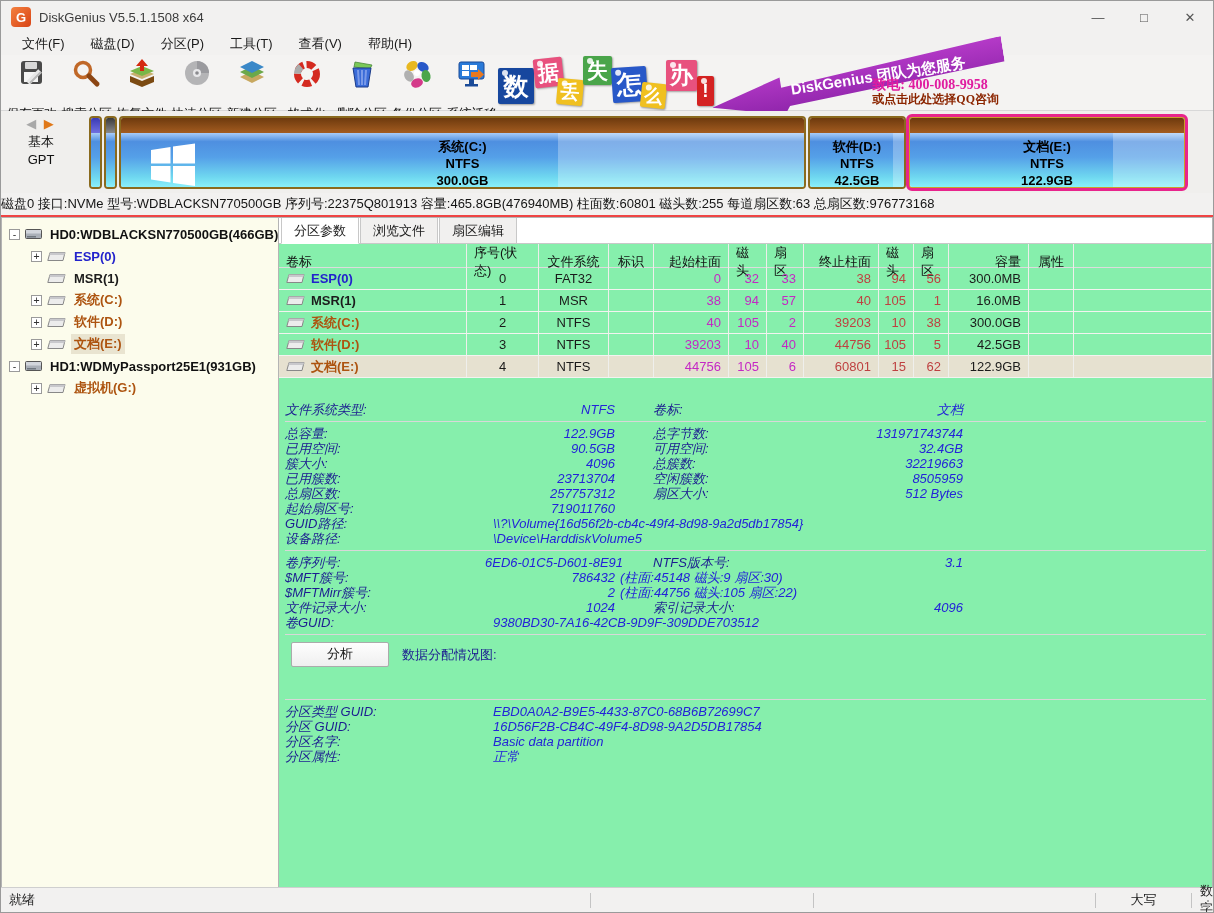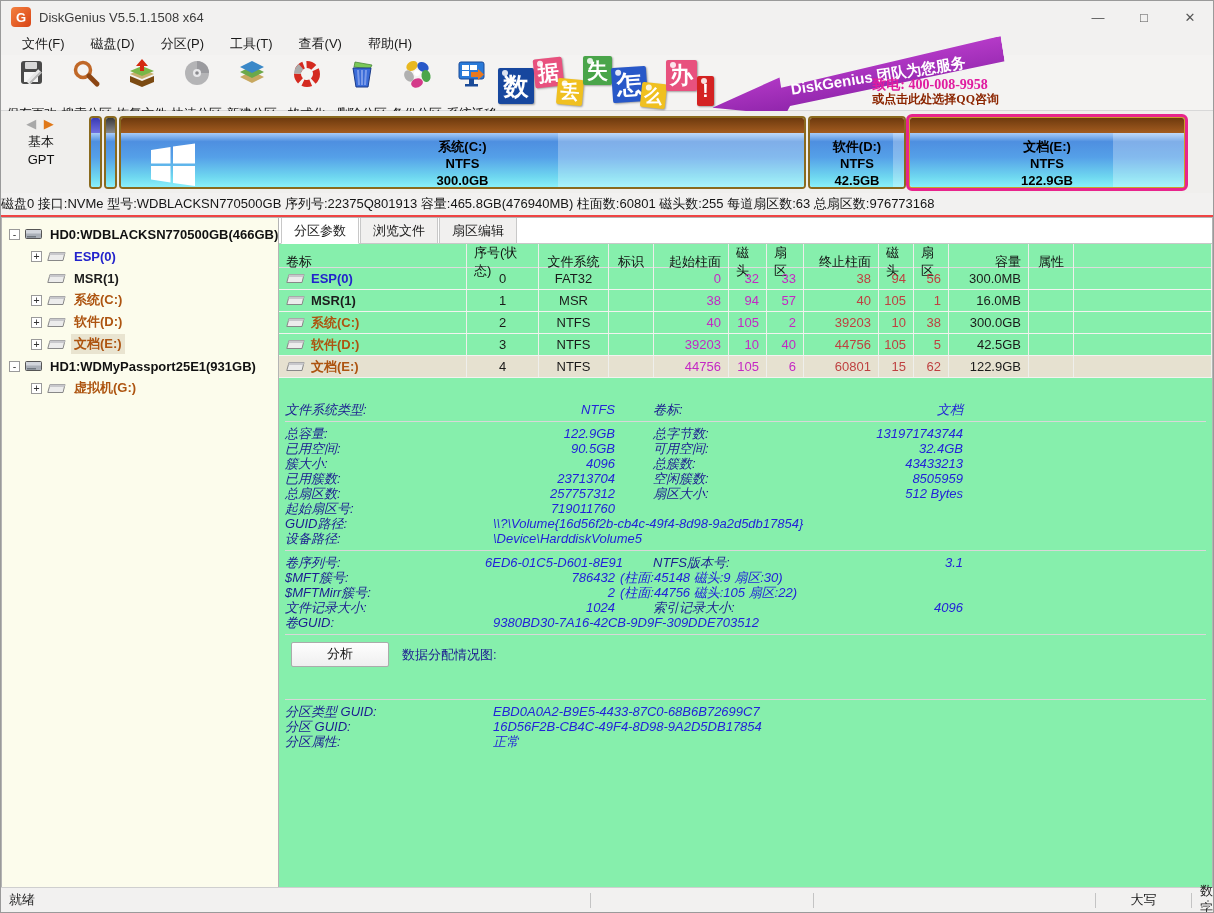--- a/index.html
+++ b/index.html
@@ -592,21 +592,21 @@
 
             <span class="dlab2">可用空间:</span>
             <span class="dval2">32.4GB</span>
           </div>
 
           <div class="drow">
             <span class="dlab">簇大小:</span>
             <span class="dval r">4096</span>
 
             <span class="dlab2">总簇数:</span>
-            <span class="dval2">43433213</span>
+            <span class="dval2">32219663</span>
           </div>
 
           <div class="drow">
             <span class="dlab">已用簇数:</span>
             <span class="dval r">23713704</span>
 
             <span class="dlab2">空闲簇数:</span>
             <span class="dval2">8505959</span>
           </div>
 
@@ -697,20 +697,26 @@
             <span class="dval2"></span>
           </div>
 
           <div class="drow">
             <span class="dlab">分区 GUID:</span>
             <span class="dval l">16D56F2B-CB4C-49F4-8D98-9A2D5DB17854</span>
 
             <span class="dval2"></span>
           </div>
 
+          <div class="drow">
+            <span class="dlab">分区名字:</span>
+            <span class="dval l">Basic data partition</span>
+
+            <span class="dval2"></span>
+          </div>
 
           <div class="drow">
             <span class="dlab">分区属性:</span>
             <span class="dval l">正常</span>
 
             <span class="dval2"></span>
           </div>
         </div>
     </div>
   </div>

